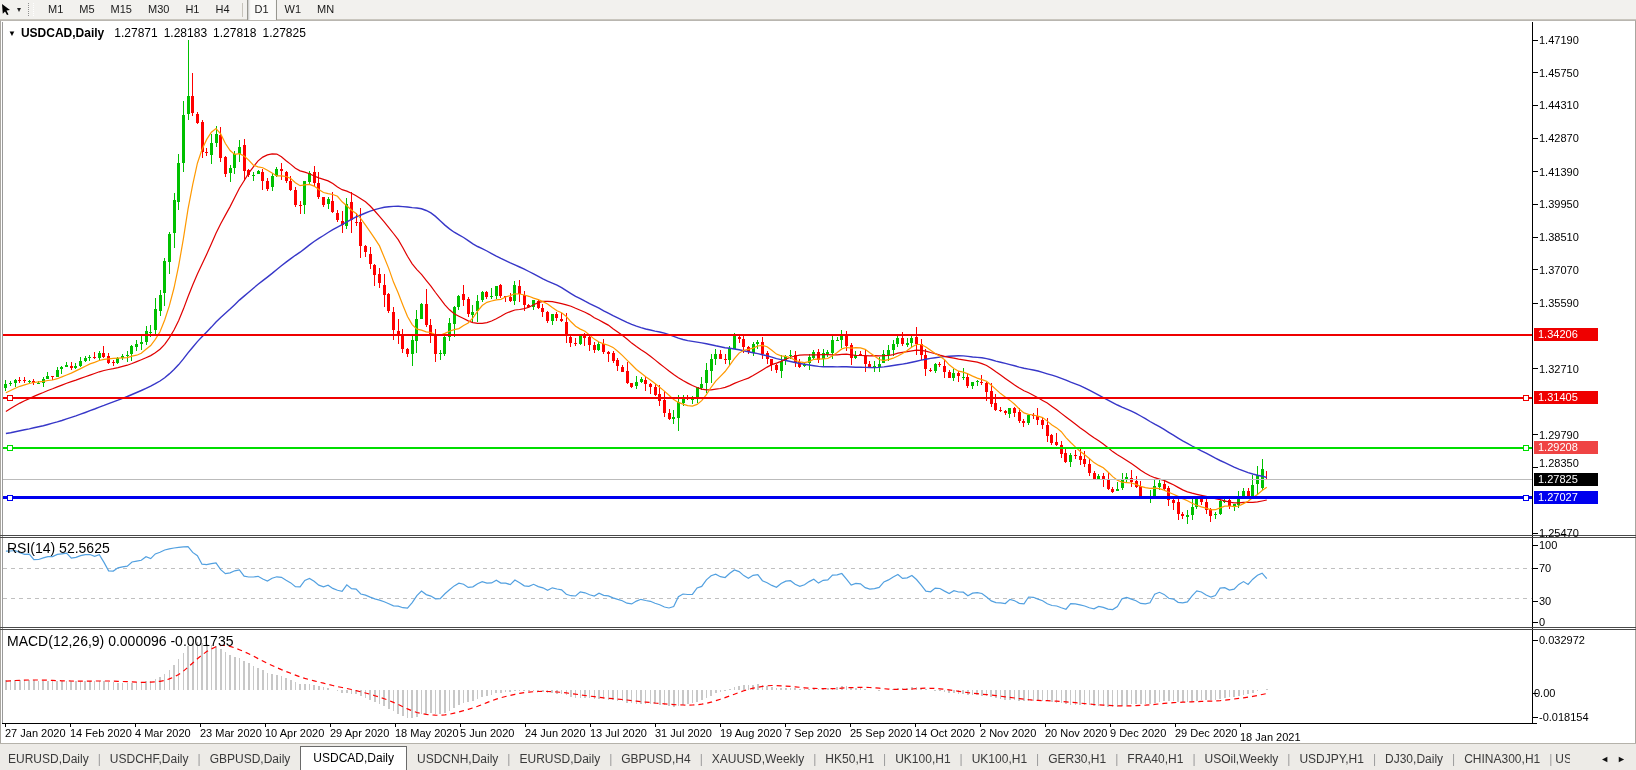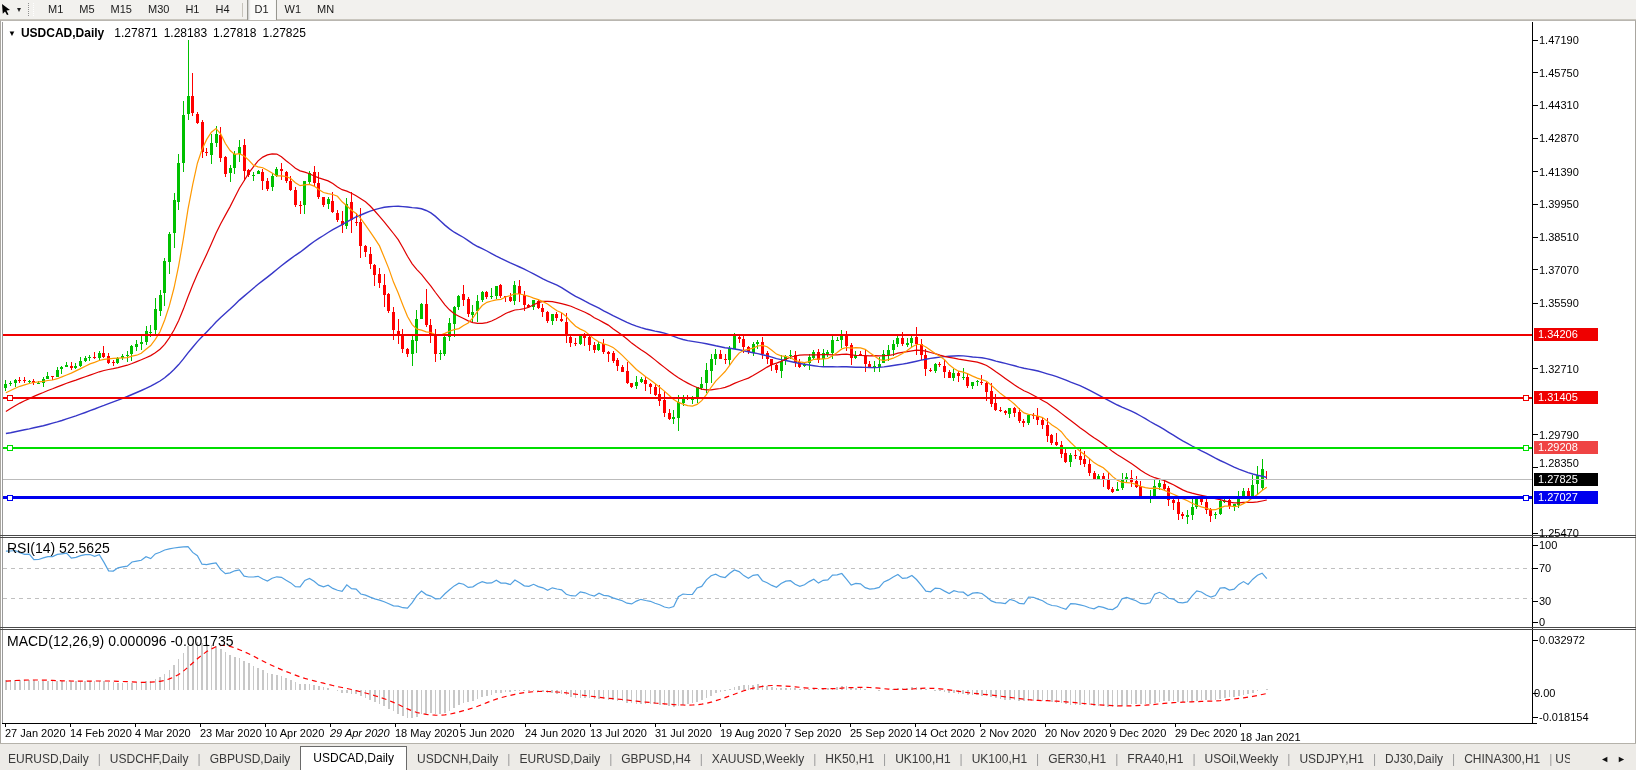--- a/index.html
+++ b/index.html
@@ -994,21 +994,21 @@
     <div class="lbl" style="left: 6px; top: 614px;">0.032972</div>
     <div class="lbl" style="left: 1px; top: 667px;">0.00</div>
     <div class="lbl" style="left: 6px; top: 691px;">-0.018154</div>
   </div>
 <div id="date-axis" style="position:absolute;left:0;top:723px;width:1533px;height:19px">
     <div class="lbl" style="left: 5px; top: 4px;">27 Jan 2020</div>
     <div class="lbl" style="left: 70px; top: 4px;">14 Feb 2020</div>
     <div class="lbl" style="left: 135px; top: 4px;">4 Mar 2020</div>
     <div class="lbl" style="left: 200px; top: 4px;">23 Mar 2020</div>
     <div class="lbl" style="left: 265px; top: 4px;">10 Apr 2020</div>
-    <div class="lbl" style="left: 330px; top: 4px; font-style: italic;">29 Apr 2020</div>
+    <div class="lbl" style="left: 330px; top: 4px;">29 Apr 2020</div>
     <div class="lbl" style="left: 395px; top: 4px;">18 May 2020</div>
     <div class="lbl" style="left: 460px; top: 4px;">5 Jun 2020</div>
     <div class="lbl" style="left: 525px; top: 4px;">24 Jun 2020</div>
     <div class="lbl" style="left: 590px; top: 4px;">13 Jul 2020</div>
     <div class="lbl" style="left: 655px; top: 4px;">31 Jul 2020</div>
     <div class="lbl" style="left: 720px; top: 4px;">19 Aug 2020</div>
     <div class="lbl" style="left: 785px; top: 4px;">7 Sep 2020</div>
     <div class="lbl" style="left: 850px; top: 4px;">25 Sep 2020</div>
     <div class="lbl" style="left: 915px; top: 4px;">14 Oct 2020</div>
     <div class="lbl" style="left: 980px; top: 4px;">2 Nov 2020</div>

